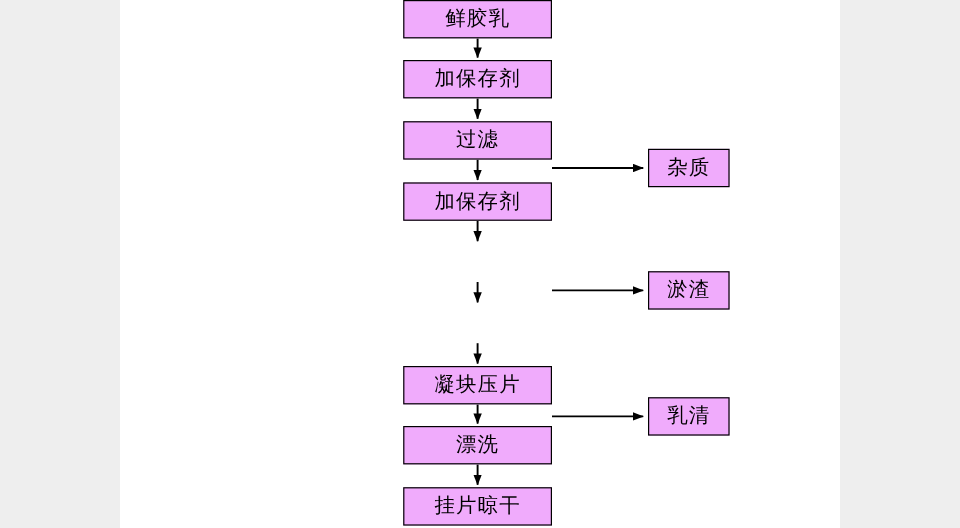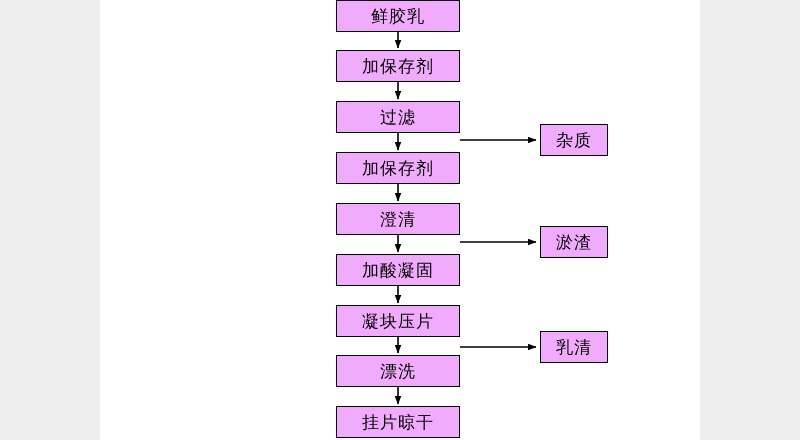--- a/index.html
+++ b/index.html
@@ -91,22 +91,20 @@
     <line x1="460" y1="140" x2="536" y2="140" stroke="#000000" stroke-width="1.6" marker-end="url(#arrowhead)"></line>
     <line x1="460" y1="242" x2="536" y2="242" stroke="#000000" stroke-width="1.6" marker-end="url(#arrowhead)"></line>
     <line x1="460" y1="347" x2="536" y2="347" stroke="#000000" stroke-width="1.6" marker-end="url(#arrowhead)"></line>
   </svg>
 
   <div class="flow">
     <div class="node node-main" style="top:0px">鲜胶乳</div>
     <div class="node node-main" style="top:50px">加保存剂</div>
     <div class="node node-main" style="top:101px">过滤</div>
     <div class="node node-main" style="top:152px">加保存剂</div>
-    <div class="node node-main" style="top:203px">澄清</div>
-    <div class="node node-main" style="top:254px">加酸凝固</div>
     <div class="node node-main" style="top:305px">凝块压片</div>
     <div class="node node-main" style="top:355px">漂洗</div>
     <div class="node node-main" style="top:406px">挂片晾干</div>
 
     <div class="node node-side" style="top:124px">杂质</div>
     <div class="node node-side" style="top:331px">乳清</div>
     <div class="node node-side" style="top:226px">淤渣</div>
   </div>
 </div>
 

